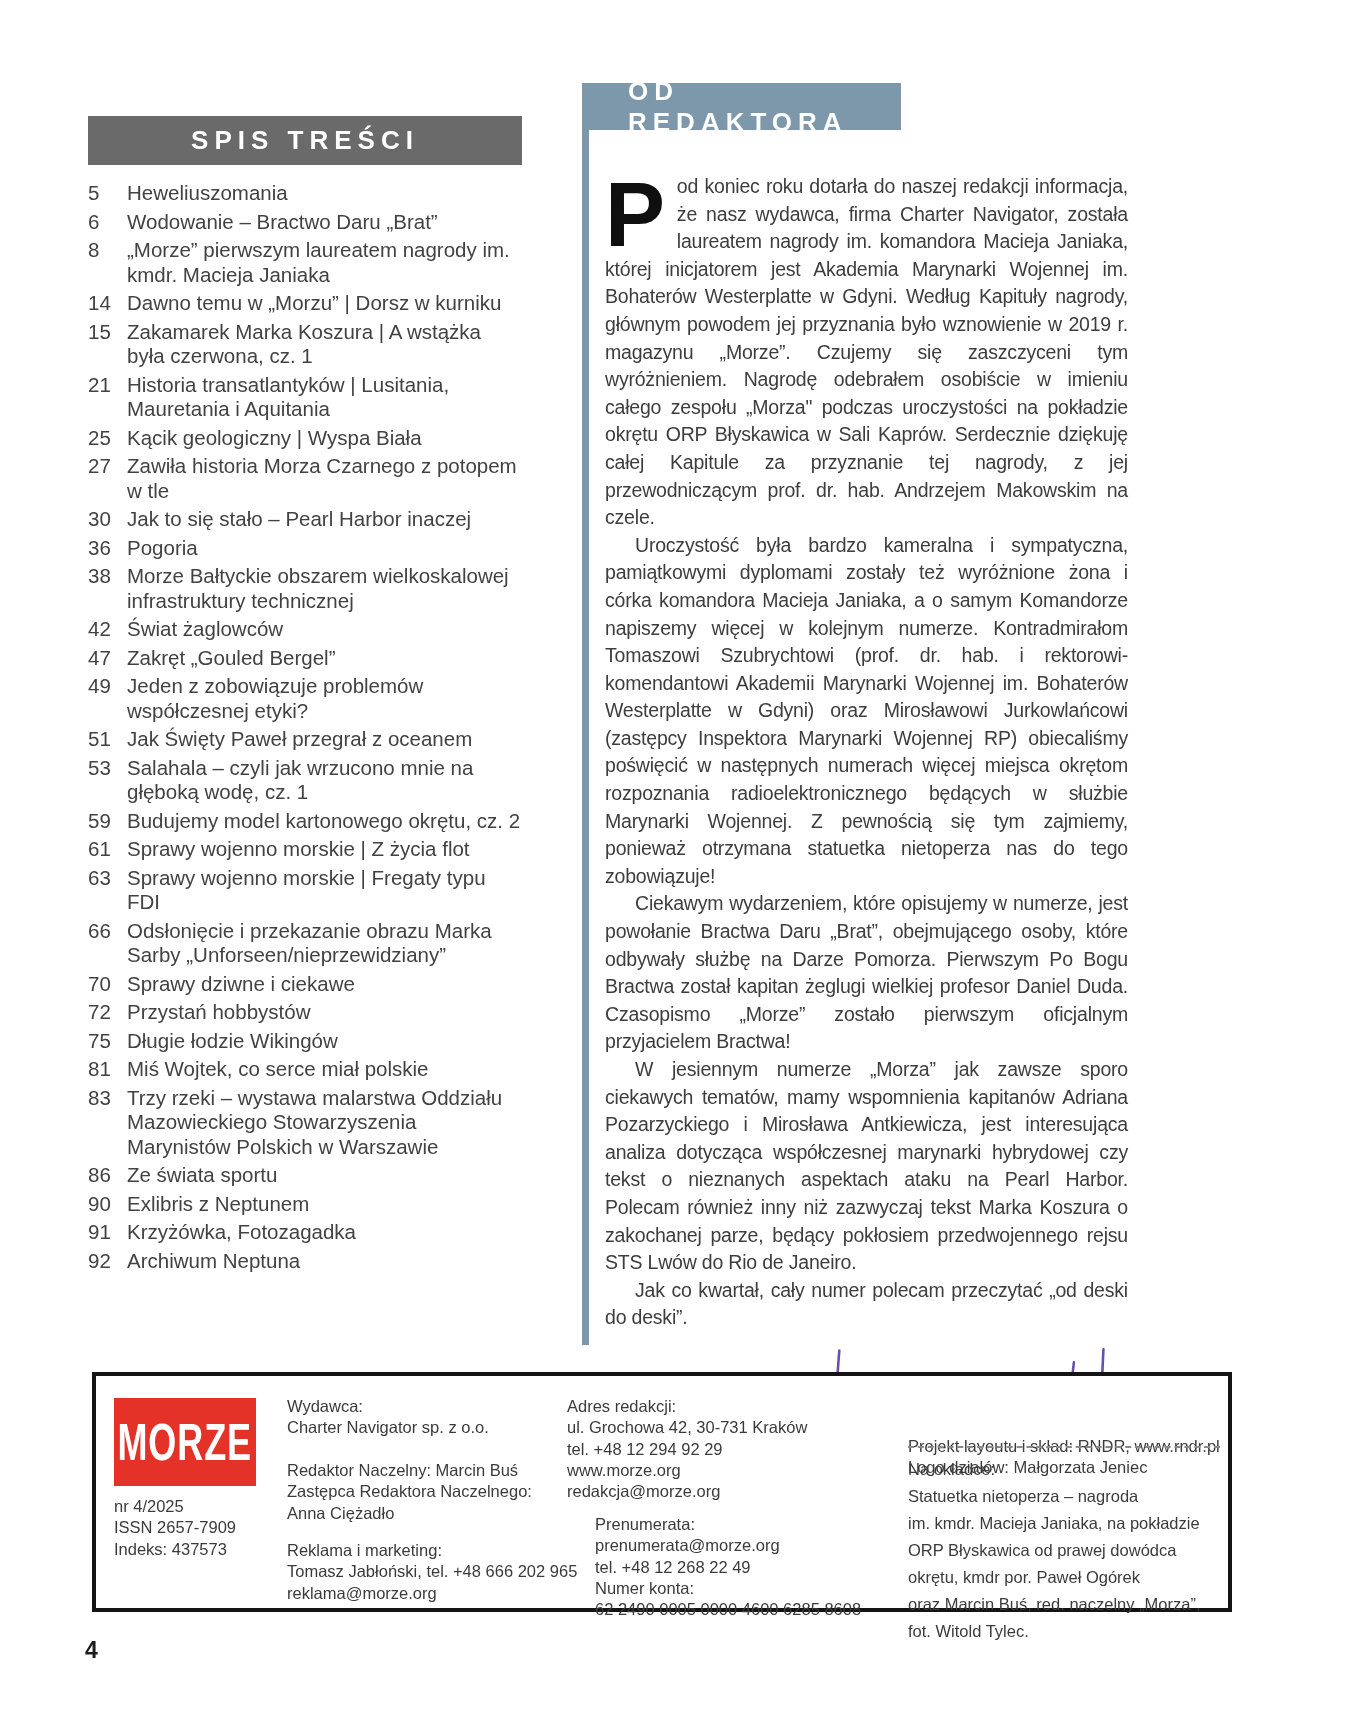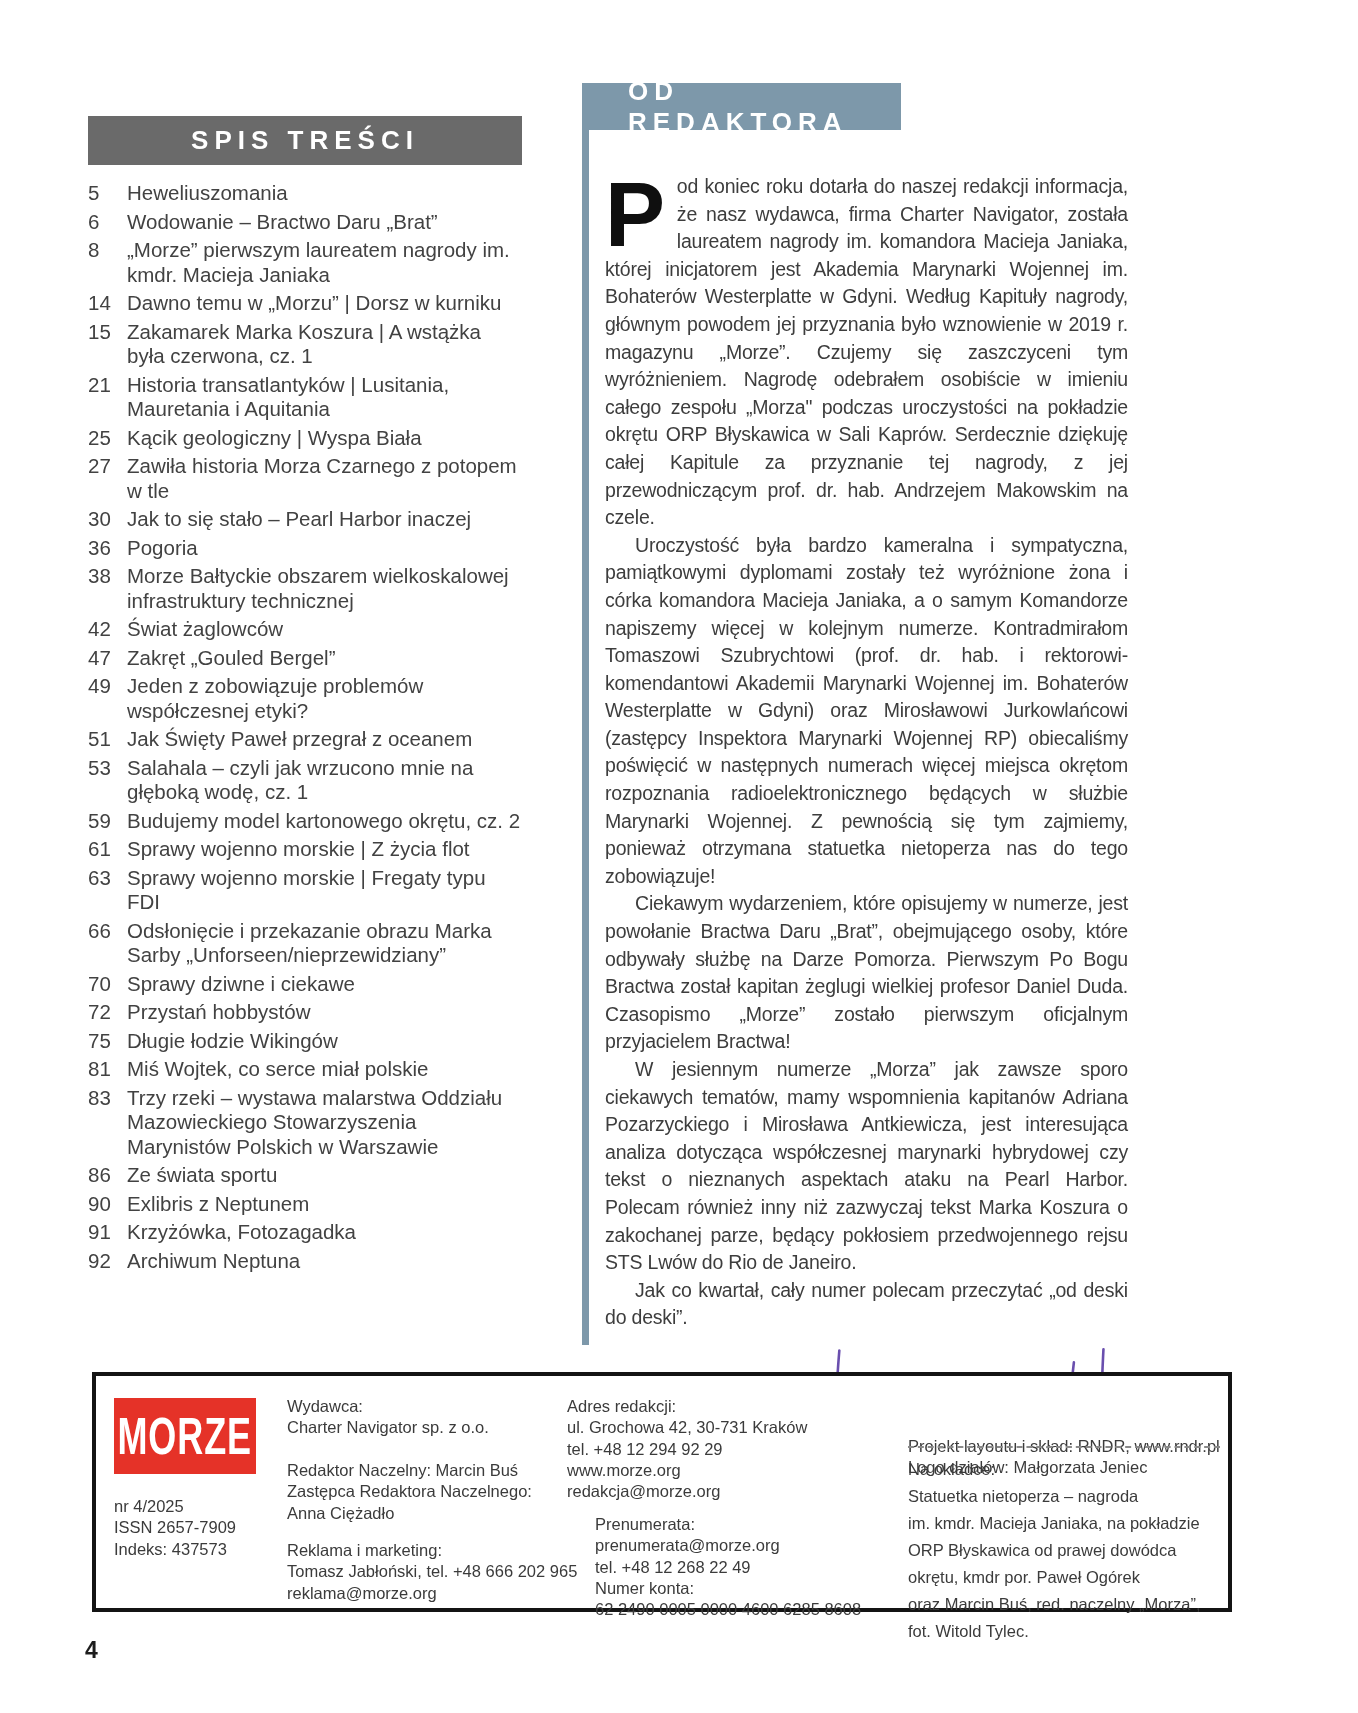--- a/index.html
+++ b/index.html
@@ -41,21 +41,21 @@
   .signature-wrap svg{display:block;}
   .sig-stroke{fill:none;stroke:var(--signature,#6a4fae);stroke-width:2.6;stroke-linecap:round;}
   .sig-light{opacity:.62;}
   
   .footer{
     position:absolute;left:92px;top:1372px;width:1140px;height:240px;
     border:4px solid #141414;box-sizing:border-box;background:#fff;
   }
   .fblock{position:absolute;font-size:16.5px;line-height:21.3px;white-space:pre-line;color:#3b3b3b;}
   .logo{
-    position:absolute;left:18px;top:22px;width:142px;height:76px;
+    position:absolute;left:18px;top:22px;width:142px;height:88px;
     background:var(--logo-red,#e53228);display:flex;align-items:center;justify-content:center;
   }
   .logo span{
     color:#fff;font-weight:900;font-size:40px;letter-spacing:1px;
     transform:scale(0.9,1.3);display:inline-block;
   }
   .dashed-sep{position:absolute;border-top:2px dashed #8a8a8a;width:312px;}
   
   .pagenum{position:absolute;left:85px;top:1637px;font-size:23px;font-weight:bold;color:#1d1d1d;}
 </style>

